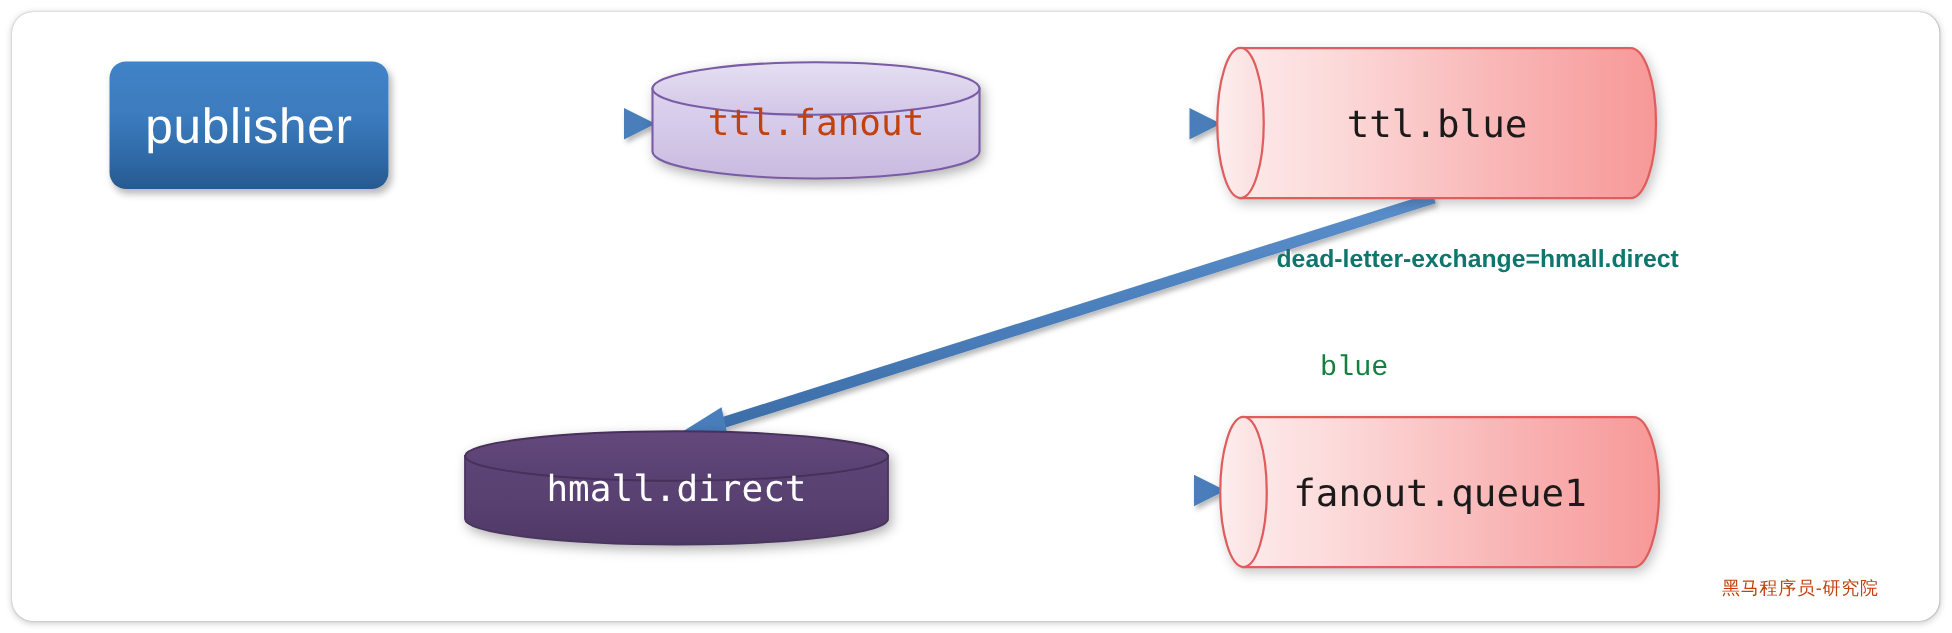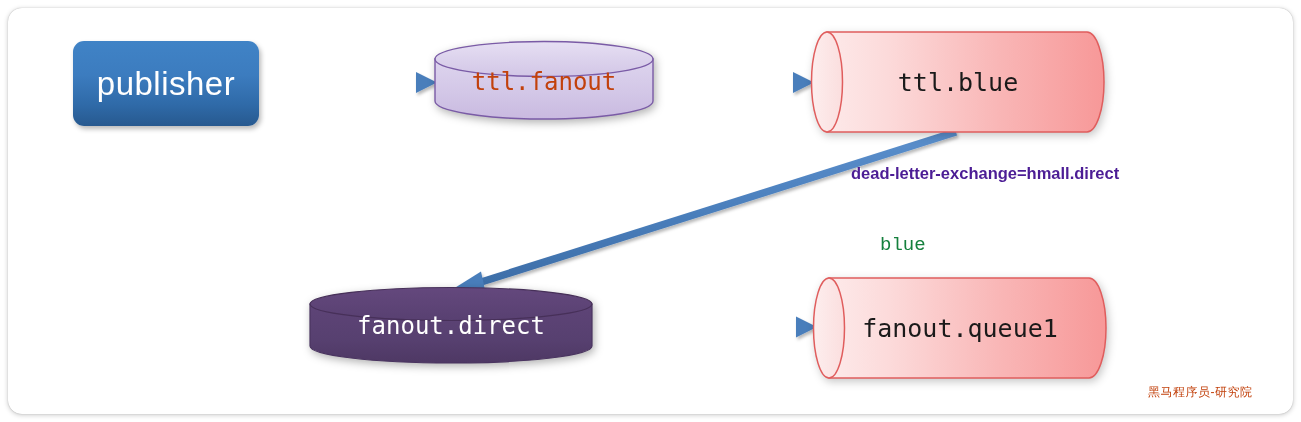--- a/index.html
+++ b/index.html
@@ -84,21 +84,21 @@
   }
 
   
   .dlx-note {
     position: absolute;
     left: 851px;
     top: 164px;
     font-family: "Liberation Sans", sans-serif;
     font-size: 16.5px;
     font-weight: bold;
-    color: #4c1d95;
+    color: #0f766e;
     white-space: nowrap;
     text-shadow: 1px 1px 0 rgba(255,255,255,0.95), -1px 1px 0 rgba(255,255,255,0.9);
   }
   .blue-note {
     position: absolute;
     left: 880px;
     top: 234px;
     font-family: Liberation Mono, monospace;
     font-size: 19px;
     color: #15803d;
@@ -211,21 +211,21 @@
           <stop offset="100%" stop-color="#4e3864"></stop>
         </linearGradient>
         <linearGradient id="directTop" x1="0" y1="0" x2="0" y2="1">
           <stop offset="0%" stop-color="#64487d"></stop>
           <stop offset="100%" stop-color="#584071"></stop>
         </linearGradient>
       </defs>
       <path d="M 2 18 L 2 60 A 141 17 0 0 0 284 60 L 284 18 Z" fill="url(#directBody)" stroke="#4a3460" stroke-width="1.2"></path>
       <ellipse cx="143" cy="18" rx="141" ry="16.5" fill="url(#directTop)" stroke="#473059" stroke-width="1.2"></ellipse>
     </svg>
-    <span class="label" style="top:26px; font-size:24px; color:#ffffff;">fanout.direct</span>
+    <span class="label" style="top:26px; font-size:24px; color:#ffffff;">hmall.direct</span>
   </div>
 
   <div class="queue" style="left:812px; top:275px; width:296px; height:106px;">
     <svg width="296" height="106" viewBox="0 0 296 106" xmlns="http://www.w3.org/2000/svg">
       <defs>
         <linearGradient id="qGrad2" x1="0" y1="0" x2="1" y2="0">
           <stop offset="0%" stop-color="#fdeaea"></stop>
           <stop offset="22%" stop-color="#fcdada"></stop>
           <stop offset="62%" stop-color="#f9b6b6"></stop>
           <stop offset="100%" stop-color="#f79898"></stop>

